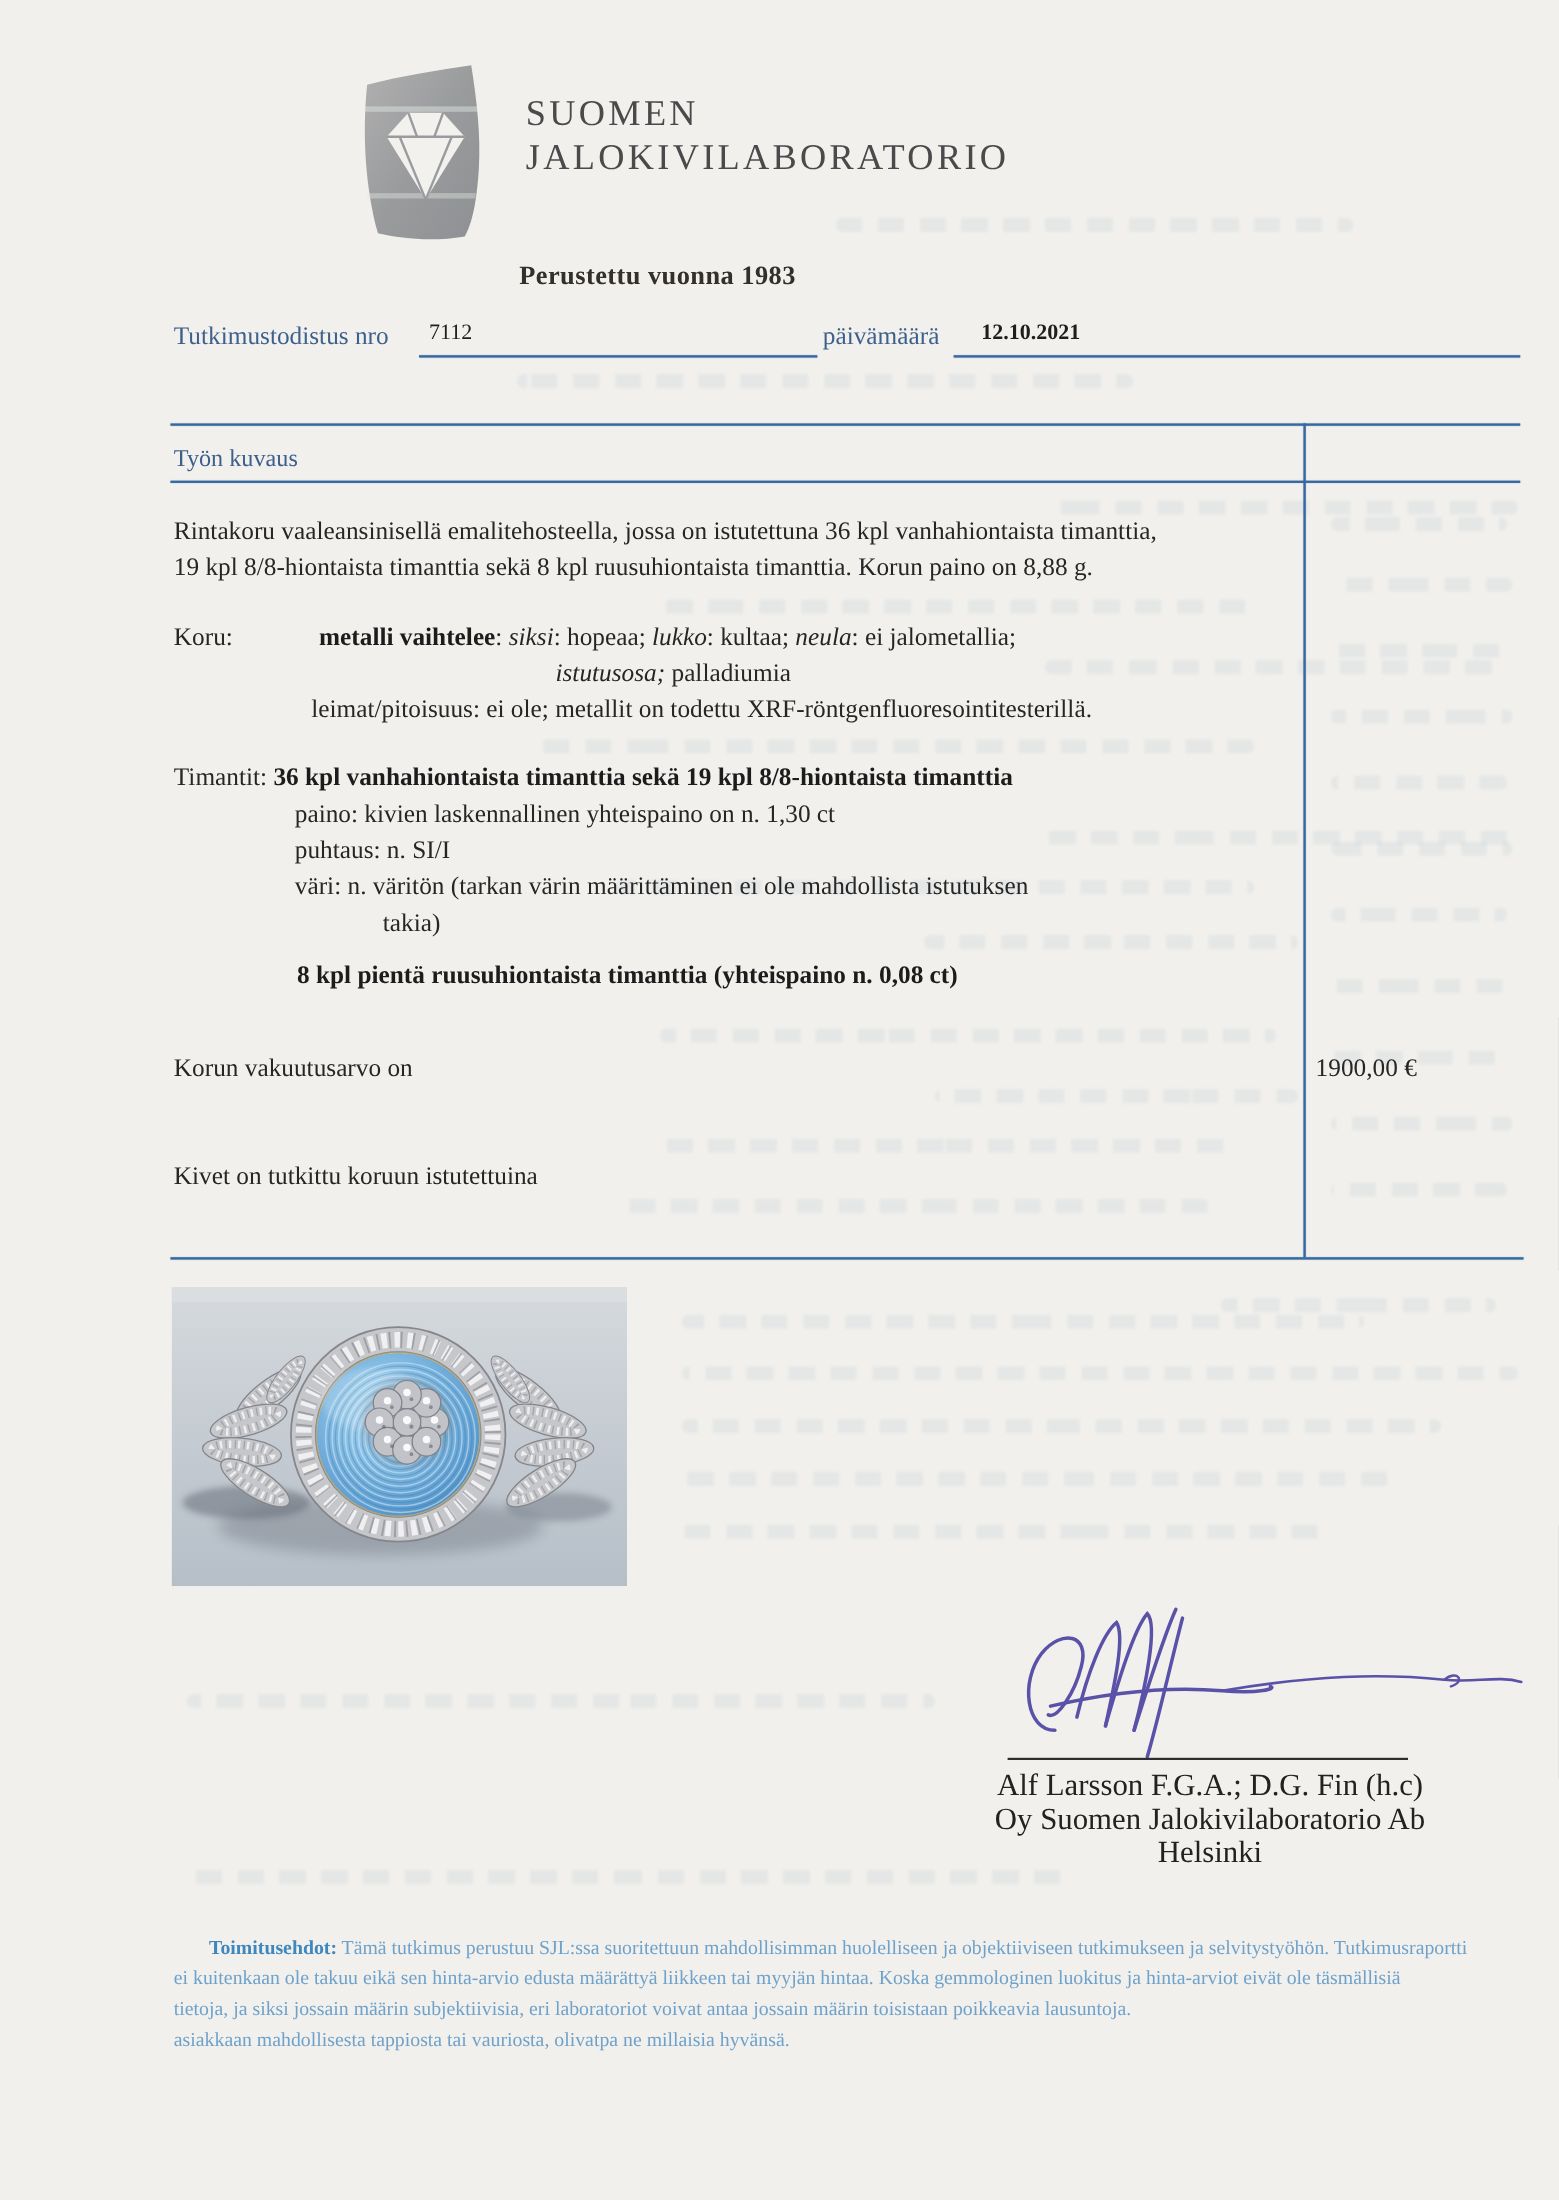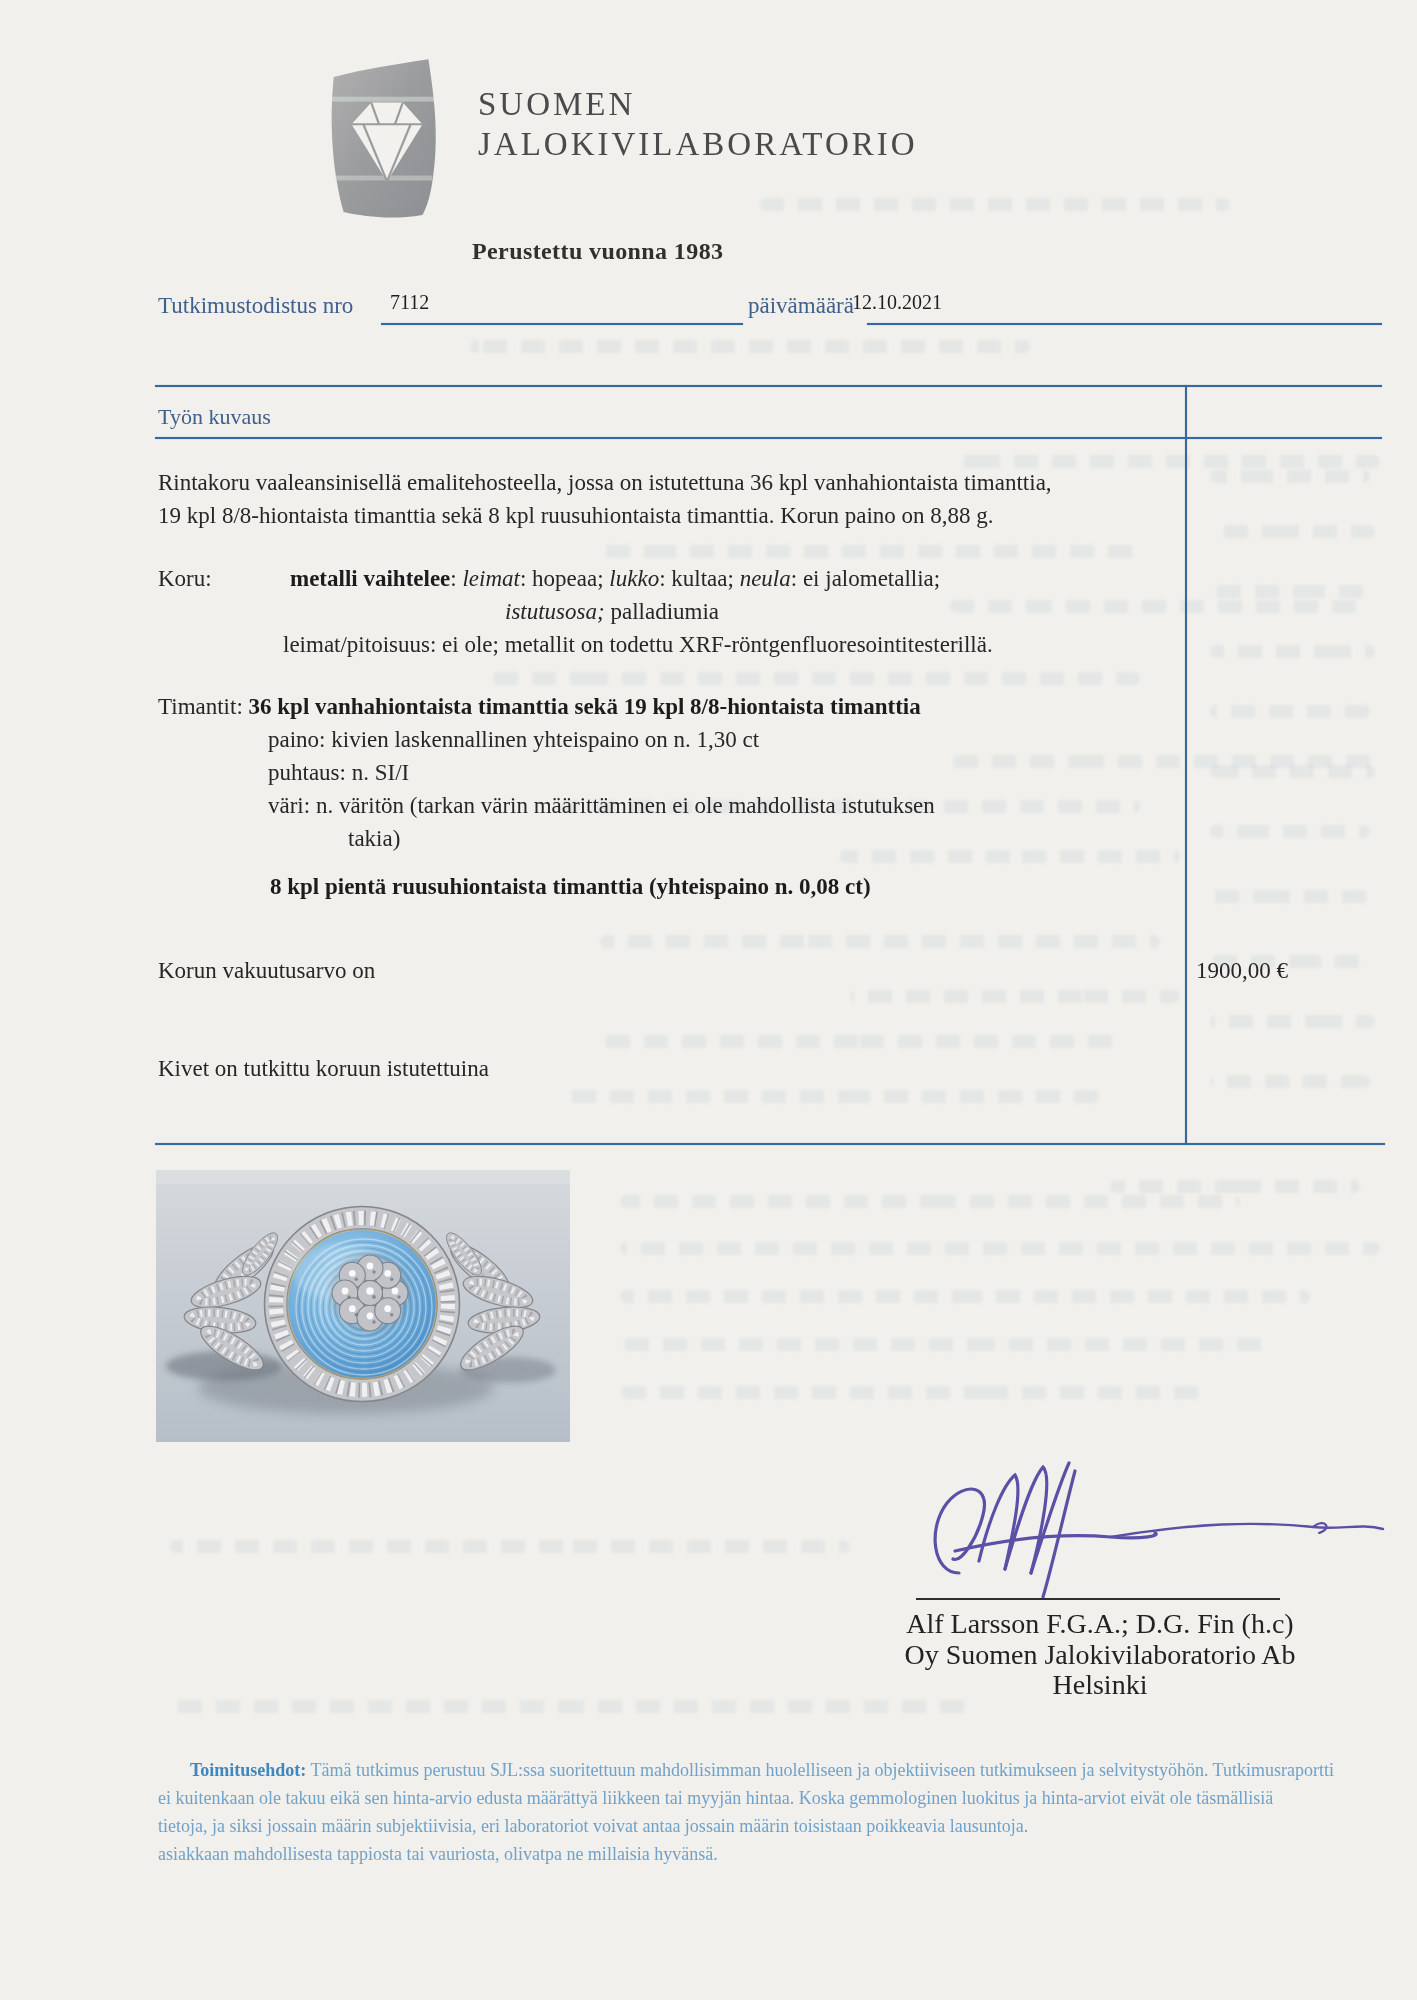--- a/index.html
+++ b/index.html
@@ -112,34 +112,34 @@
     <div>JALOKIVILABORATORIO</div>
   </div>
 
   <div class="abs founded" style="left:472px;top:238px;">Perustettu vuonna 1983</div>
 
   <div class="abs bluelabel" style="left:158px;top:293px;text-align:center;">Tutkimustodistus nro</div>
   <div class="abs certval" style="left:390px;top:291px;">7112</div>
   <div class="abs rule hr" style="left:381px;top:323px;width:362px;"></div>
 
   <div class="abs bluelabel" style="left:748px;top:293px;">päivämäärä</div>
-  <div class="abs certval" style="left:852px;top:291px;">12.10.2021</div>
+  <div class="abs certval" style="left:892px;top:291px;font-weight:bold;">12.10.2021</div>
   <div class="abs rule hr" style="left:867px;top:323px;width:515px;"></div>
 
   <div class="abs rule hr" style="left:155px;top:385px;width:1227px;"></div>
   <div class="abs seclabel" style="left:158px;top:404px;">Työn kuvaus</div>
   <div class="abs rule hr" style="left:155px;top:437px;width:1227px;"></div>
   <div class="abs rule vr" style="left:1185px;top:385px;height:758px;"></div>
   <div class="abs rule hr" style="left:155px;top:1143px;width:1230px;"></div>
 
   <div class="abs body-t line" style="left:158px;top:470px;">Rintakoru vaaleansinisellä emalitehosteella, jossa on istutettuna 36 kpl vanhahiontaista timanttia,</div>
   <div class="abs body-t line" style="left:158px;top:503px;">19 kpl 8/8-hiontaista timanttia sekä 8 kpl ruusuhiontaista timanttia. Korun paino on 8,88 g.</div>
 
   <div class="abs body-t" style="left:158px;top:566px;">Koru:</div>
-  <div class="abs body-t line" style="left:290px;top:566px;"><span class="b">metalli vaihtelee</span><span>: </span><span class="i">leimat</span><span>: hopeaa; </span><span class="i">lukko</span><span>: kultaa; </span><span class="i">neula</span><span>: ei jalometallia;</span></div>
+  <div class="abs body-t line" style="left:290px;top:566px;"><span class="b">metalli vaihtelee</span><span>: </span><span class="i">siksi</span><span>: hopeaa; </span><span class="i">lukko</span><span>: kultaa; </span><span class="i">neula</span><span>: ei jalometallia;</span></div>
 
   <div class="abs body-t line" style="left:505px;top:599px;"><span class="i">istutusosa;</span><span> palladiumia</span></div>
 
   <div class="abs body-t line" style="left:283px;top:632px;">leimat/pitoisuus: ei ole; metallit on todettu XRF-röntgenfluoresointitesterillä.</div>
 
   <div class="abs body-t line" style="left:158px;top:694px;"><span>Timantit: </span><span class="b">36 kpl vanhahiontaista timanttia sekä 19 kpl 8/8-hiontaista timanttia</span></div>
 
   <div class="abs body-t line" style="left:268px;top:727px;">paino: kivien laskennallinen yhteispaino on n. 1,30 ct</div>
   <div class="abs body-t line" style="left:268px;top:760px;">puhtaus: n. SI/I</div>
   <div class="abs body-t line" style="left:268px;top:793px;">väri: n. väritön (tarkan värin määrittäminen ei ole mahdollista istutuksen</div>

